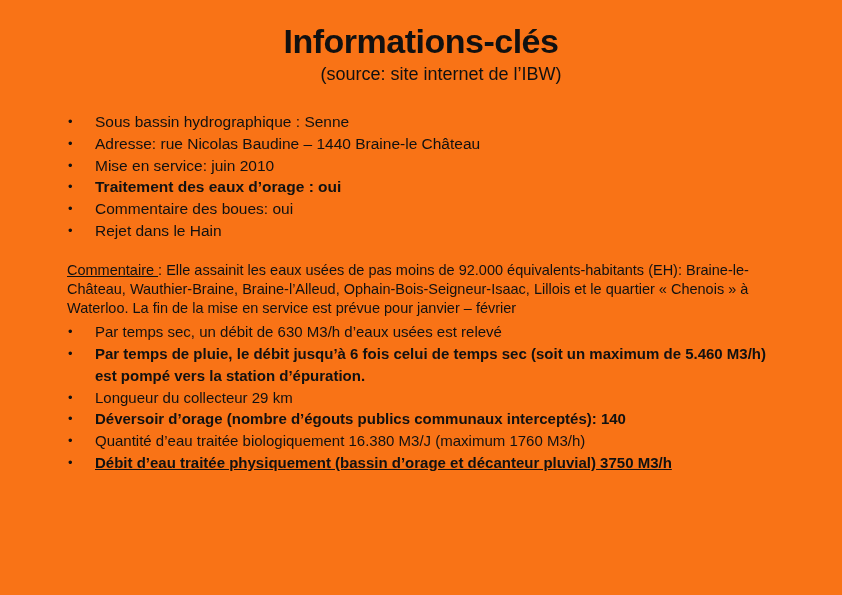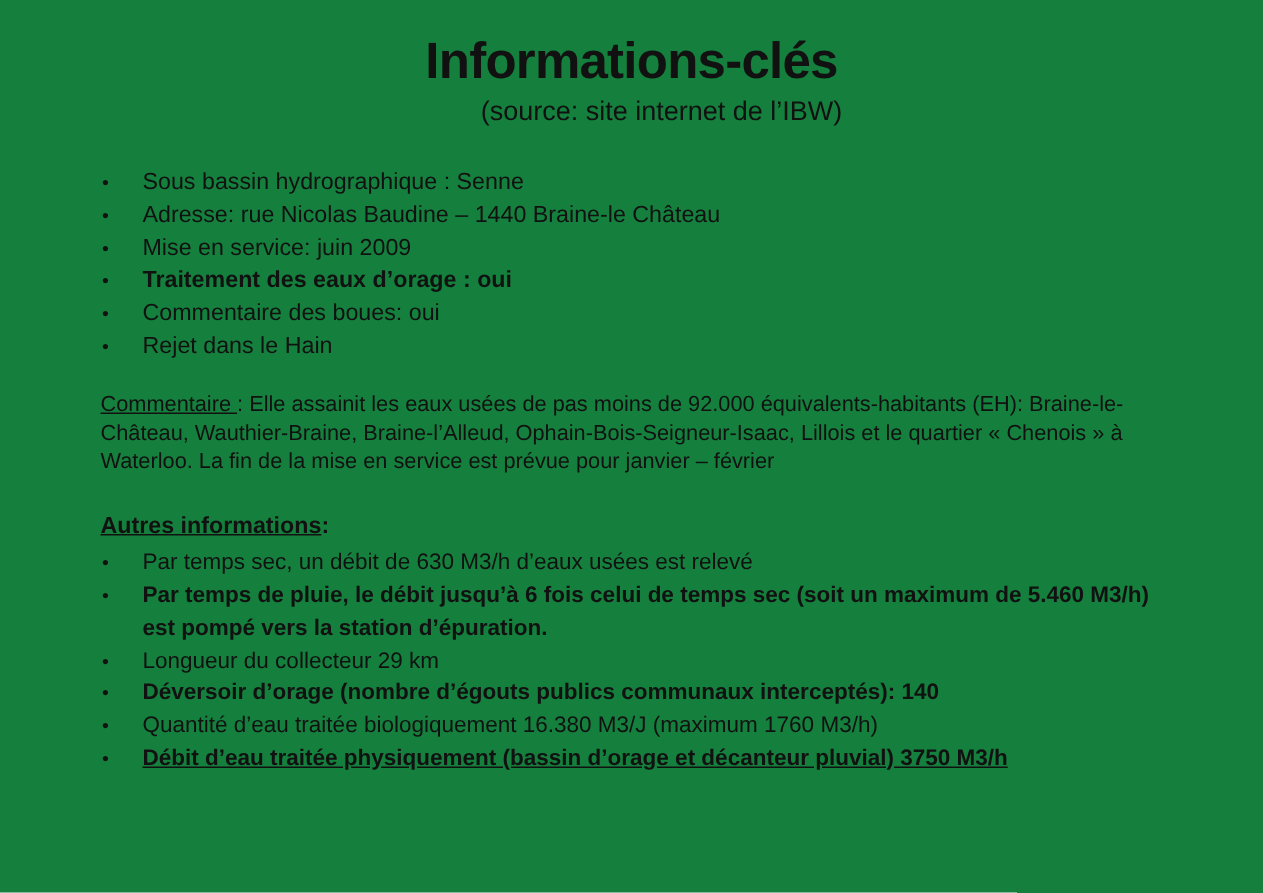--- a/index.html
+++ b/index.html
@@ -2,21 +2,21 @@
 <html><head>
 <meta charset="utf-8">
 <style>
   * { margin: 0; padding: 0; box-sizing: border-box; }
   html, body { background: #e9e9e9; }
   body { font-family: "Liberation Sans", sans-serif; color: #111; }
   .slide {
     position: relative;
     width: 842px;
     height: 595px;
-    background: #15803d;
+    background: #f97316;
     overflow: hidden;
   }
   .title {
     margin-top: 22px;
     text-align: center;
     font-size: 34px;
     font-weight: 700;
     letter-spacing: -0.5px;
     line-height: 1.15;
   }
@@ -84,43 +84,40 @@
     <li>
       <span class="bullet">•</span>
       <span class="t">Sous bassin hydrographique : Senne</span>
     </li>
     <li>
       <span class="bullet">•</span>
       <span class="t">Adresse: rue Nicolas Baudine – 1440 Braine-le Château</span>
     </li>
     <li>
       <span class="bullet">•</span>
-      <span class="t">Mise en service: juin 2009</span>
+      <span class="t">Mise en service: juin 2010</span>
     </li>
     <li>
       <span class="bullet">•</span>
       <span class="t b">Traitement des eaux d’orage : oui</span>
     </li>
     <li>
       <span class="bullet">•</span>
       <span class="t">Commentaire des boues: oui</span>
     </li>
     <li>
       <span class="bullet">•</span>
       <span class="t">Rejet dans le Hain</span>
     </li>
   </ul>
 
   <p class="comment">
     <span class="u">Commentaire </span><span>: </span><span>Elle assainit les eaux usées de pas moins de 92.000 équivalents-habitants (EH): Braine-le-Château, Wauthier-Braine, Braine-l’Alleud, Ophain-Bois-Seigneur-Isaac, Lillois et le quartier « Chenois » à Waterloo. La fin de la mise en service est prévue pour janvier – février</span>
   </p>
 
-  <p class="section-head">
-    <span class="u">Autres informations</span><span>:</span>
-  </p>
 
   <ul class="bullets autres">
     <li>
       <span class="bullet">•</span>
       <span class="t">Par temps sec, un débit de 630 M3/h d’eaux usées est relevé</span>
     </li>
     <li>
       <span class="bullet">•</span>
       <span class="t b">Par temps de pluie, le débit jusqu’à 6 fois celui de temps sec (soit un maximum de 5.460 M3/h) est pompé vers la station d’épuration.</span>
     </li>

